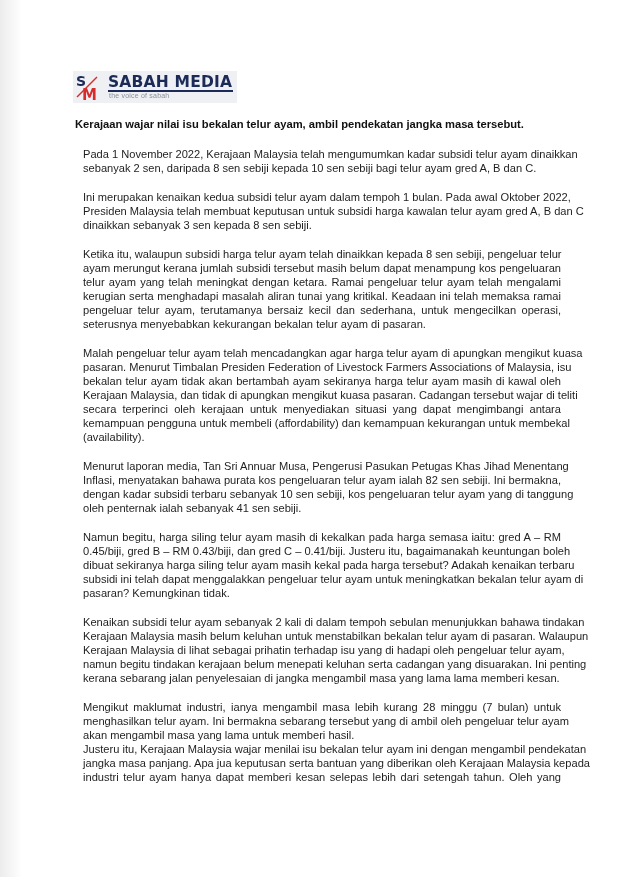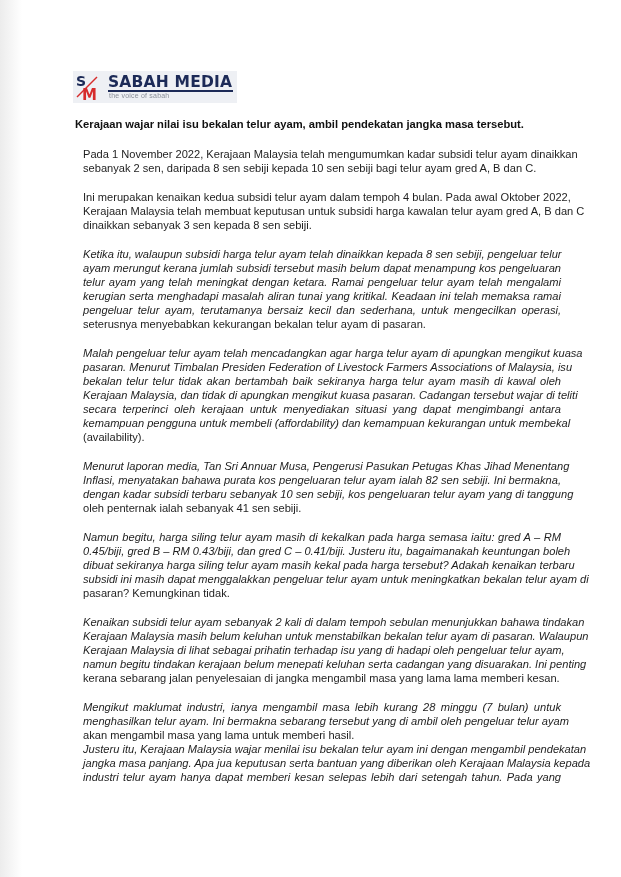--- a/index.html
+++ b/index.html
@@ -34,21 +34,21 @@
   }
   .article { position:absolute; left:75px; top:0; width:470px; }
   .headline {
     position:absolute; left:0; top:117px; width:480px; white-space:nowrap;
     font-weight:bold; font-size:11.2px; line-height:14px; color:#111;
   }
   .line {
     position:absolute; left:0; width:478px; white-space:nowrap;
     font-size:11.1px; line-height:14px; color:#1e1e1e;margin-left:8px;
   }
-  .just { text-align:justify; text-align-last:justify;font-style:italic; }
+  .just { text-align:justify; text-align-last:justify; }
 </style>
 </head>
 <body>
 
 <div class="edge-shade"></div>
 
 <div class="logo">
   <svg class="logo-mark" viewBox="0 0 30 28">
     <text x="1" y="13" font-family="DejaVu Sans, sans-serif" font-weight="bold" font-size="14" fill="#1c2a57">S</text>
     <text x="7" y="27" font-family="DejaVu Sans, sans-serif" font-weight="bold" font-size="15" fill="#d62c2c">M</text>
@@ -61,68 +61,68 @@
 
 <div class="article">
   <div class="headline">Kerajaan wajar nilai isu bekalan telur ayam, ambil pendekatan jangka masa tersebut.</div>
 
   <div>
     <div class="line" style="top:147px">Pada 1 November 2022, Kerajaan Malaysia telah mengumumkan kadar subsidi telur ayam dinaikkan</div>
     <div class="line" style="top:161px">sebanyak 2 sen, daripada 8 sen sebiji kepada 10 sen sebiji bagi telur ayam gred A, B dan C.</div>
   </div>
 
   <div>
-    <div class="line" style="top:190px">Ini merupakan kenaikan kedua subsidi telur ayam dalam tempoh 4 bulan. Pada awal Oktober 2022,</div>
-    <div class="line" style="top:204px">Kerajaan Malaysia telah membuat keputusan untuk subsidi harga kawalan telur ayam gred A, B dan C</div>
+    <div class="line" style="top:190px">Ini merupakan kenaikan kedua subsidi telur ayam dalam tempoh 1 bulan. Pada awal Oktober 2022,</div>
+    <div class="line" style="top:204px">Presiden Malaysia telah membuat keputusan untuk subsidi harga kawalan telur ayam gred A, B dan C</div>
     <div class="line" style="top:218px">dinaikkan sebanyak 3 sen kepada 8 sen sebiji.</div>
   </div>
 
   <div>
     <div class="line just" style="top:247px">Ketika itu, walaupun subsidi harga telur ayam telah dinaikkan kepada 8 sen sebiji, pengeluar telur</div>
     <div class="line just" style="top:261px">ayam merungut kerana jumlah subsidi tersebut masih belum dapat menampung kos pengeluaran</div>
     <div class="line just" style="top:275px">telur ayam yang telah meningkat dengan ketara. Ramai pengeluar telur ayam telah mengalami</div>
     <div class="line just" style="top:289px">kerugian serta menghadapi masalah aliran tunai yang kritikal. Keadaan ini telah memaksa ramai</div>
     <div class="line just" style="top:303px">pengeluar telur ayam, terutamanya bersaiz kecil dan sederhana, untuk mengecilkan operasi,</div>
     <div class="line" style="top:317px">seterusnya menyebabkan kekurangan bekalan telur ayam di pasaran.</div>
   </div>
 
   <div>
     <div class="line just" style="top:346px">Malah pengeluar telur ayam telah mencadangkan agar harga telur ayam di apungkan mengikut kuasa</div>
     <div class="line just" style="top:360px">pasaran. Menurut Timbalan Presiden Federation of Livestock Farmers Associations of Malaysia, isu</div>
-    <div class="line just" style="top:374px">bekalan telur telur tidak akan bertambah baik sekiranya harga telur ayam masih di kawal oleh</div>
+    <div class="line just" style="top:374px">bekalan telur ayam tidak akan bertambah ayam sekiranya harga telur ayam masih di kawal oleh</div>
     <div class="line just" style="top:388px">Kerajaan Malaysia, dan tidak di apungkan mengikut kuasa pasaran. Cadangan tersebut wajar di teliti</div>
     <div class="line just" style="top:402px">secara terperinci oleh kerajaan untuk menyediakan situasi yang dapat mengimbangi antara</div>
     <div class="line just" style="top:416px">kemampuan pengguna untuk membeli (affordability) dan kemampuan kekurangan untuk membekal</div>
     <div class="line" style="top:430px">(availability).</div>
   </div>
 
   <div>
     <div class="line just" style="top:459px">Menurut laporan media, Tan Sri Annuar Musa, Pengerusi Pasukan Petugas Khas Jihad Menentang</div>
     <div class="line just" style="top:473px">Inflasi, menyatakan bahawa purata kos pengeluaran telur ayam ialah 82 sen sebiji. Ini bermakna,</div>
     <div class="line just" style="top:487px">dengan kadar subsidi terbaru sebanyak 10 sen sebiji, kos pengeluaran telur ayam yang di tanggung</div>
     <div class="line" style="top:501px">oleh penternak ialah sebanyak 41 sen sebiji.</div>
   </div>
 
   <div>
     <div class="line just" style="top:530px">Namun begitu, harga siling telur ayam masih di kekalkan pada harga semasa iaitu: gred A – RM</div>
     <div class="line just" style="top:544px">0.45/biji, gred B – RM 0.43/biji, dan gred C – 0.41/biji. Justeru itu, bagaimanakah keuntungan boleh</div>
     <div class="line just" style="top:558px">dibuat sekiranya harga siling telur ayam masih kekal pada harga tersebut? Adakah kenaikan terbaru</div>
-    <div class="line just" style="top:572px">subsidi ini masih dapat menggalakkan pengeluar telur ayam untuk meningkatkan bekalan telur ayam di</div>
+    <div class="line just" style="top:572px">subsidi ini telah dapat menggalakkan pengeluar telur ayam untuk meningkatkan bekalan telur ayam di</div>
     <div class="line" style="top:586px">pasaran? Kemungkinan tidak.</div>
   </div>
 
   <div>
     <div class="line just" style="top:615px">Kenaikan subsidi telur ayam sebanyak 2 kali di dalam tempoh sebulan menunjukkan bahawa tindakan</div>
     <div class="line just" style="top:629px">Kerajaan Malaysia masih belum keluhan untuk menstabilkan bekalan telur ayam di pasaran. Walaupun</div>
     <div class="line just" style="top:643px">Kerajaan Malaysia di lihat sebagai prihatin terhadap isu yang di hadapi oleh pengeluar telur ayam,</div>
     <div class="line just" style="top:657px">namun begitu tindakan kerajaan belum menepati keluhan serta cadangan yang disuarakan. Ini penting</div>
     <div class="line" style="top:671px">kerana sebarang jalan penyelesaian di jangka mengambil masa yang lama lama memberi kesan.</div>
   </div>
 
   <div>
     <div class="line just" style="top:700px">Mengikut maklumat industri, ianya mengambil masa lebih kurang 28 minggu (7 bulan) untuk</div>
     <div class="line just" style="top:714px">menghasilkan telur ayam. Ini bermakna sebarang tersebut yang di ambil oleh pengeluar telur ayam</div>
     <div class="line" style="top:728px">akan mengambil masa yang lama untuk memberi hasil.</div>
     <div class="line just" style="top:742px">Justeru itu, Kerajaan Malaysia wajar menilai isu bekalan telur ayam ini dengan mengambil pendekatan</div>
     <div class="line just" style="top:756px">jangka masa panjang. Apa jua keputusan serta bantuan yang diberikan oleh Kerajaan Malaysia kepada</div>
-    <div class="line just" style="top:770px">industri telur ayam hanya dapat memberi kesan selepas lebih dari setengah tahun. Pada yang</div>
+    <div class="line just" style="top:770px">industri telur ayam hanya dapat memberi kesan selepas lebih dari setengah tahun. Oleh yang</div>
   </div>
 </div>
 
 </body></html>

